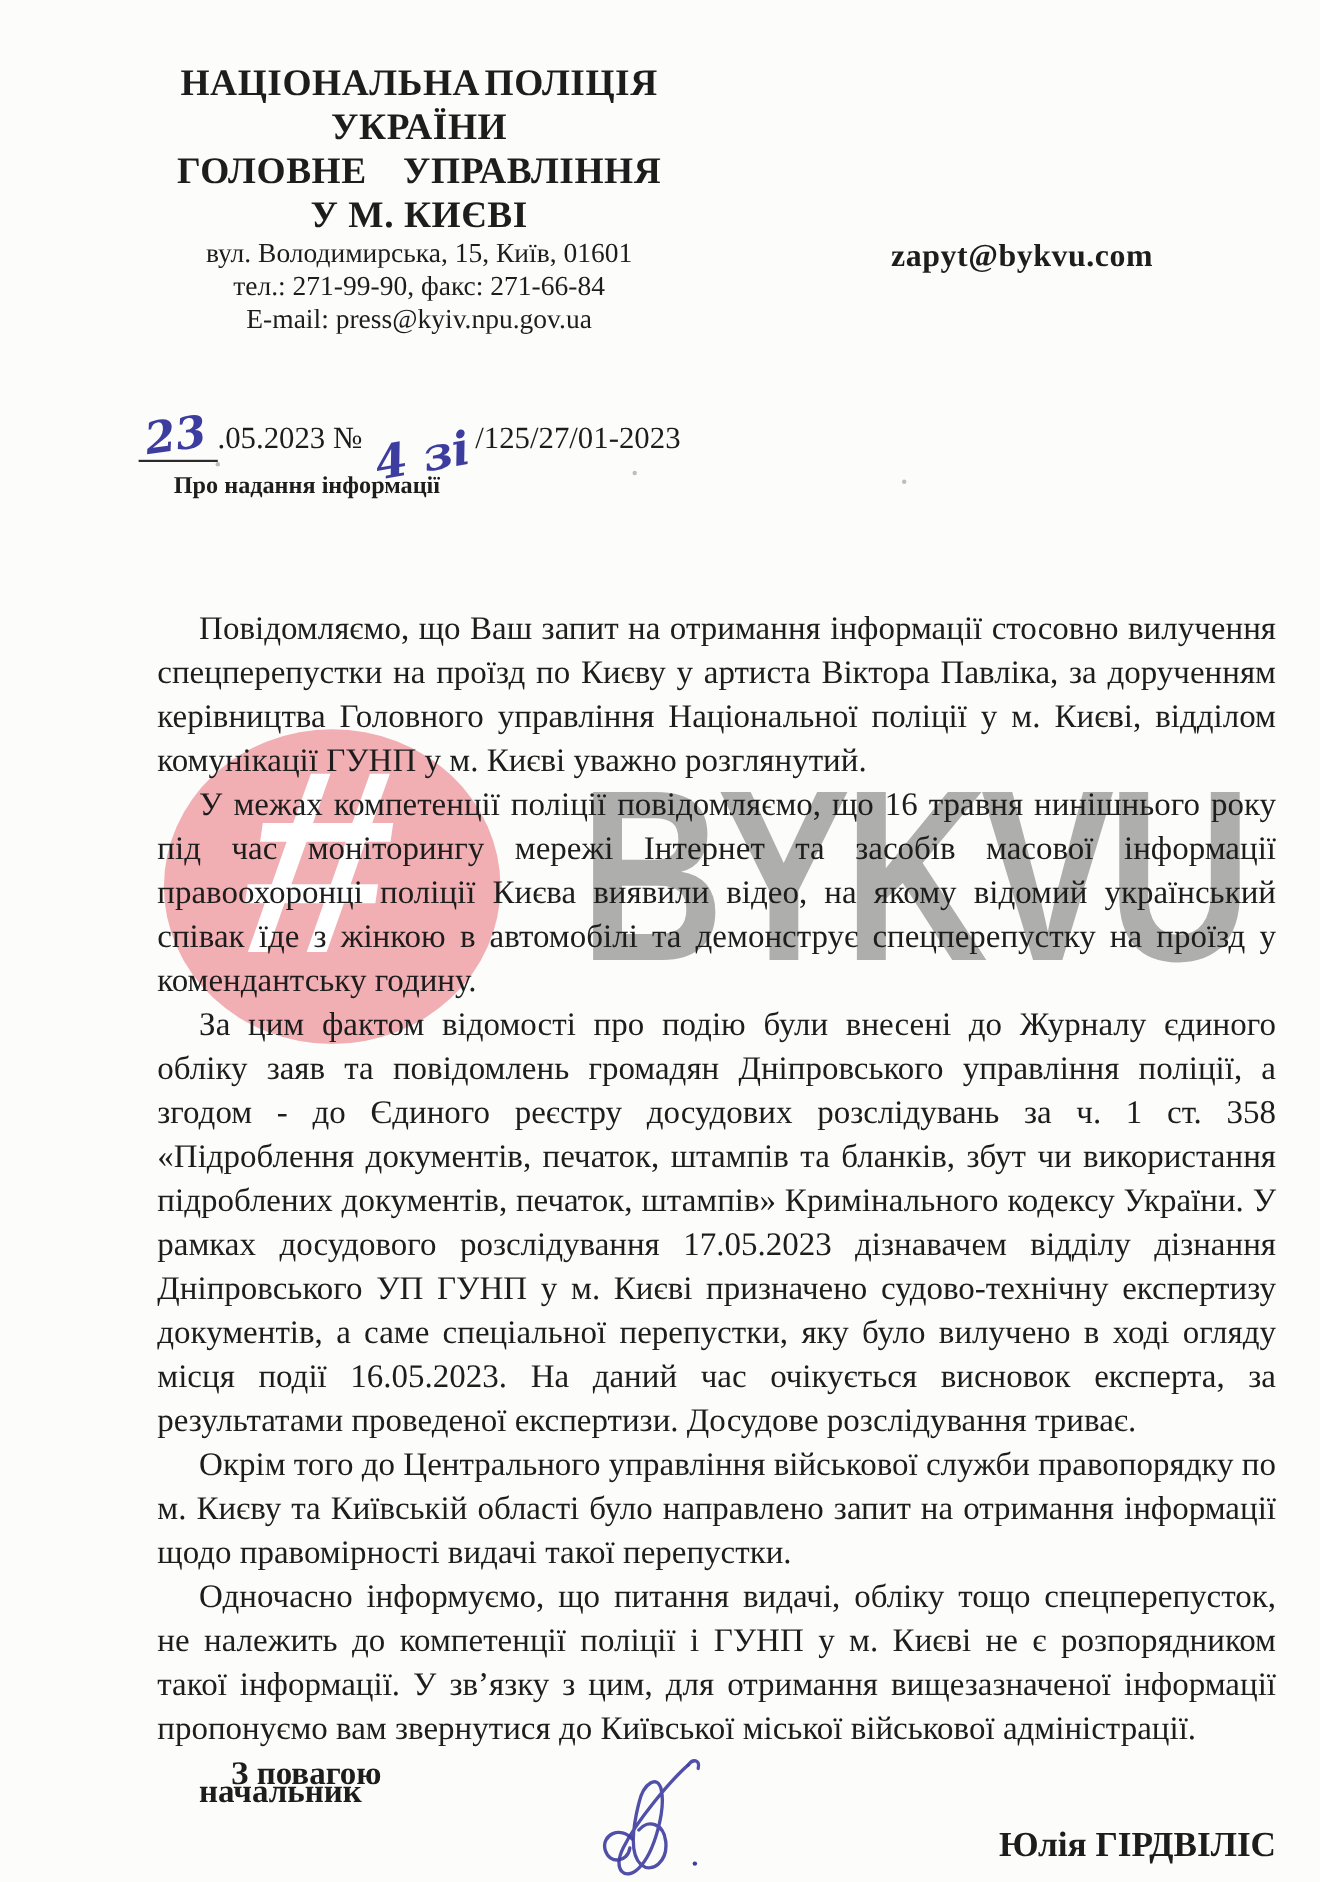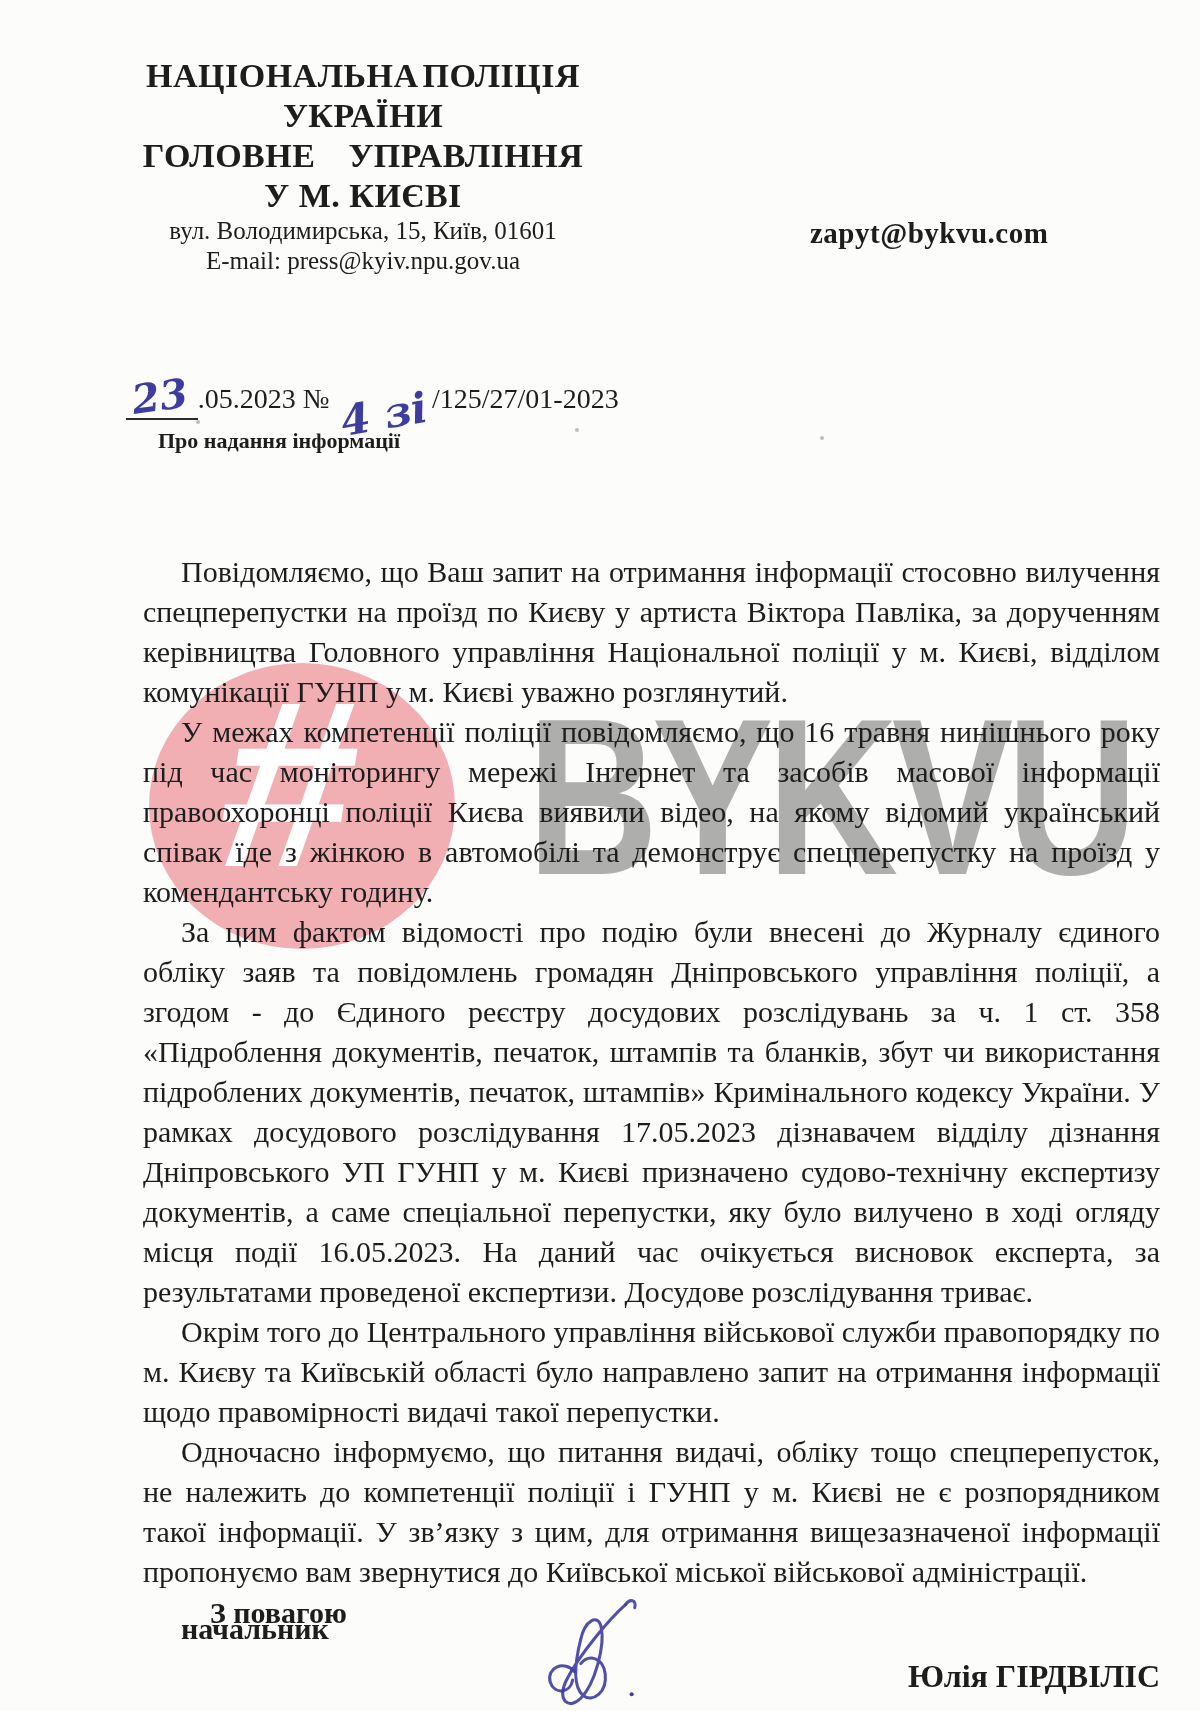--- a/index.html
+++ b/index.html
@@ -7,21 +7,21 @@
   .page{
     position:relative;
     width:1200px;height:1711px;
     background:#fcfcfa;
     font-family:"Liberation Serif", serif;
     color:#1d1d1d;
     overflow:hidden;
   }
   
   .letterhead{
-    position:absolute;left:142px;top:56px;width:442px;
+    position:absolute;left:160px;top:56px;width:442px;
     text-align:center;font-weight:bold;
   }
   .org-line{font-size:34px;line-height:40px;font-weight:bold;letter-spacing:.5px;}
   .org-line.tight{word-spacing:-5px;}
   .org-line.wide{word-spacing:24px;}
   .dept-line{font-size:31px;line-height:37px;font-weight:bold;}
   .contact-line{font-size:25px;line-height:30px;font-weight:normal;}
   
   .dateline{
     position:absolute;left:126px;top:362px;height:58px;
@@ -100,20 +100,21 @@
   <div class="wm-circle"></div>
   <div class="wm-hash">#</div>
   <div class="wm-brand">BYKVU</div>
 
   <div class="letterhead">
     <div class="org-line tight">НАЦІОНАЛЬНА ПОЛІЦІЯ</div>
     <div class="org-line">УКРАЇНИ</div>
     <div class="org-line wide">ГОЛОВНЕ УПРАВЛІННЯ</div>
     <div class="org-line">У М. КИЄВІ</div>
     <div class="contact-line">вул. Володимирська, 15, Київ, 01601</div>
+    <div class="contact-line">тел.: 271-99-90, факс: 271-66-84</div>
     <div class="contact-line">E-mail: press@kyiv.npu.gov.ua</div>
   </div>
 
   <div class="dateline">
     <span class="hand-day-wrap"><span class="hand hand-day">23</span></span>
       <span class="print-seg">.05.2023 №</span>
       <span class="hand hand-number">4 зі</span>
       <span class="print-seg">/125/27/01-2023</span>
   </div>
 

